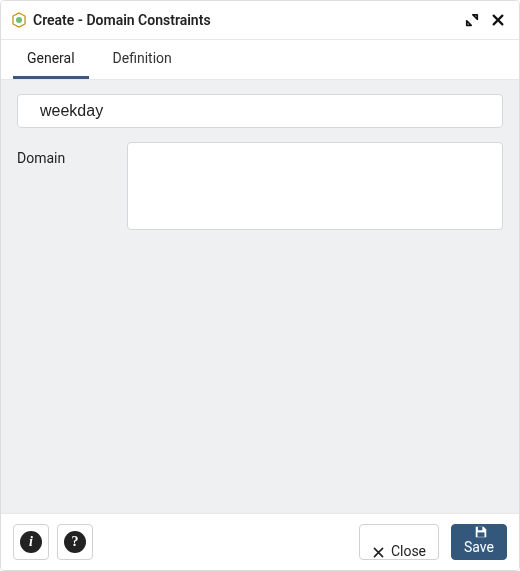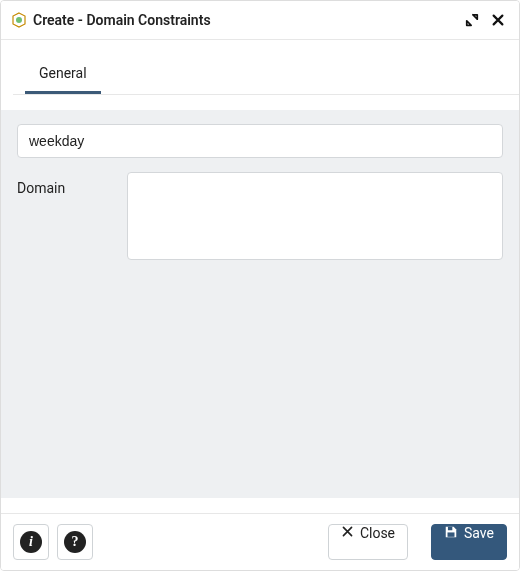--- a/index.html
+++ b/index.html
@@ -11,21 +11,20 @@
     }
     .dialog {
       width: 520px;
       height: 571px;
       display: flex;
       flex-direction: column;
       border: 1px solid #ddd;
       border-radius: 4px;
       overflow: hidden;
       background: #fff;
-      gap: 15px;
     }
     
     .titlebar {
       display: flex;
       align-items: center;
       padding: 8px 10px;
       border-bottom: 1px solid #e7e7e7;
       background: #fff;
     }
     .titlebar .app-icon {
@@ -49,21 +48,20 @@
       color: #111;
       margin-left: 4px;
     }
     
     .tabs {
       display: flex;
       align-items: flex-end;
       padding: 0 12px;
       border-bottom: 1px solid #e7e7e7;
       background: #fff;
-      margin-left: 12px;
     }
     .tab {
       padding: 10px 14px 10px 14px;
       font-size: 14px;
       color: #333;
       cursor: pointer;
       border-bottom: 3px solid transparent;
       margin-right: 10px;
     }
     .tab.active {
@@ -86,22 +84,22 @@
       padding-top: 8px;
       color: #222;
       font-size: 14px;
     }
     .form-control {
       flex: 1;
     }
     .text-input {
       width: 100%;
       height: 34px;
-      padding: 6px 11px;
-      font-size: 14px;
+      padding: 6px 22px;
+      font-size: 16px;
       color: #222;
       background: #fff;
       border: 1px solid #d4d7da;
       border-radius: 4px;
       outline: none;
     }
     .textarea {
       width: 100%;
       height: 88px;
       padding: 8px 10px;
@@ -128,36 +126,37 @@
       justify-content: center;
       border: 1px solid #cfd3d6;
       border-radius: 4px;
       background: #fff;
       cursor: pointer;
       margin-right: 8px;
     }
     .footer .spacer { flex: 1; }
     .btn {
       display: inline-flex;
-      align-items: flex-start;
+      align-items: flex-end;
       height: 36px;
       padding: 0 12px;
       border: 1px solid #cfd3d6;
       border-radius: 4px;
       background: #fff;
       font-size: 14px;
       color: #222;
       cursor: pointer;
-      margin-left: 23px;
+      margin-left: 12px;
     }
     .btn .btn-icon { margin-right: 6px; display:inline-flex; }
     .btn-primary {
       background: #34587c;
       border-color: #34587c;
       color: #fff;
+      flex-direction: column;
     }
     .btn-primary .btn-icon svg path { fill: #fff; }
     .info-circle, .help-circle {
       width: 22px; height: 22px;
       border-radius: 50%;
       background: #222;
       color: #fff;
       display: inline-flex;
       align-items: center;
       justify-content: center;
@@ -191,20 +190,23 @@
       <svg viewBox="0 0 16 16" width="14" height="14">
         <path d="M3 3 L13 13 M13 3 L3 13" stroke="#111" stroke-width="2.5" stroke-linecap="round"></path>
       </svg>
     </span>
   </div>
 
   <div class="tabs">
     <div class="tab active">
       <span>General</span>
     </div>
+    <div class="tab">
+      <span>Definition</span>
+    </div>
   </div>
 
   <div class="body">
     <div class="form-row">
       <div class="form-control">
         <input type="text" class="text-input" value="weekday" style="">
       </div>
     </div>
     <div class="form-row">
       <div class="form-label">Domain</div>

